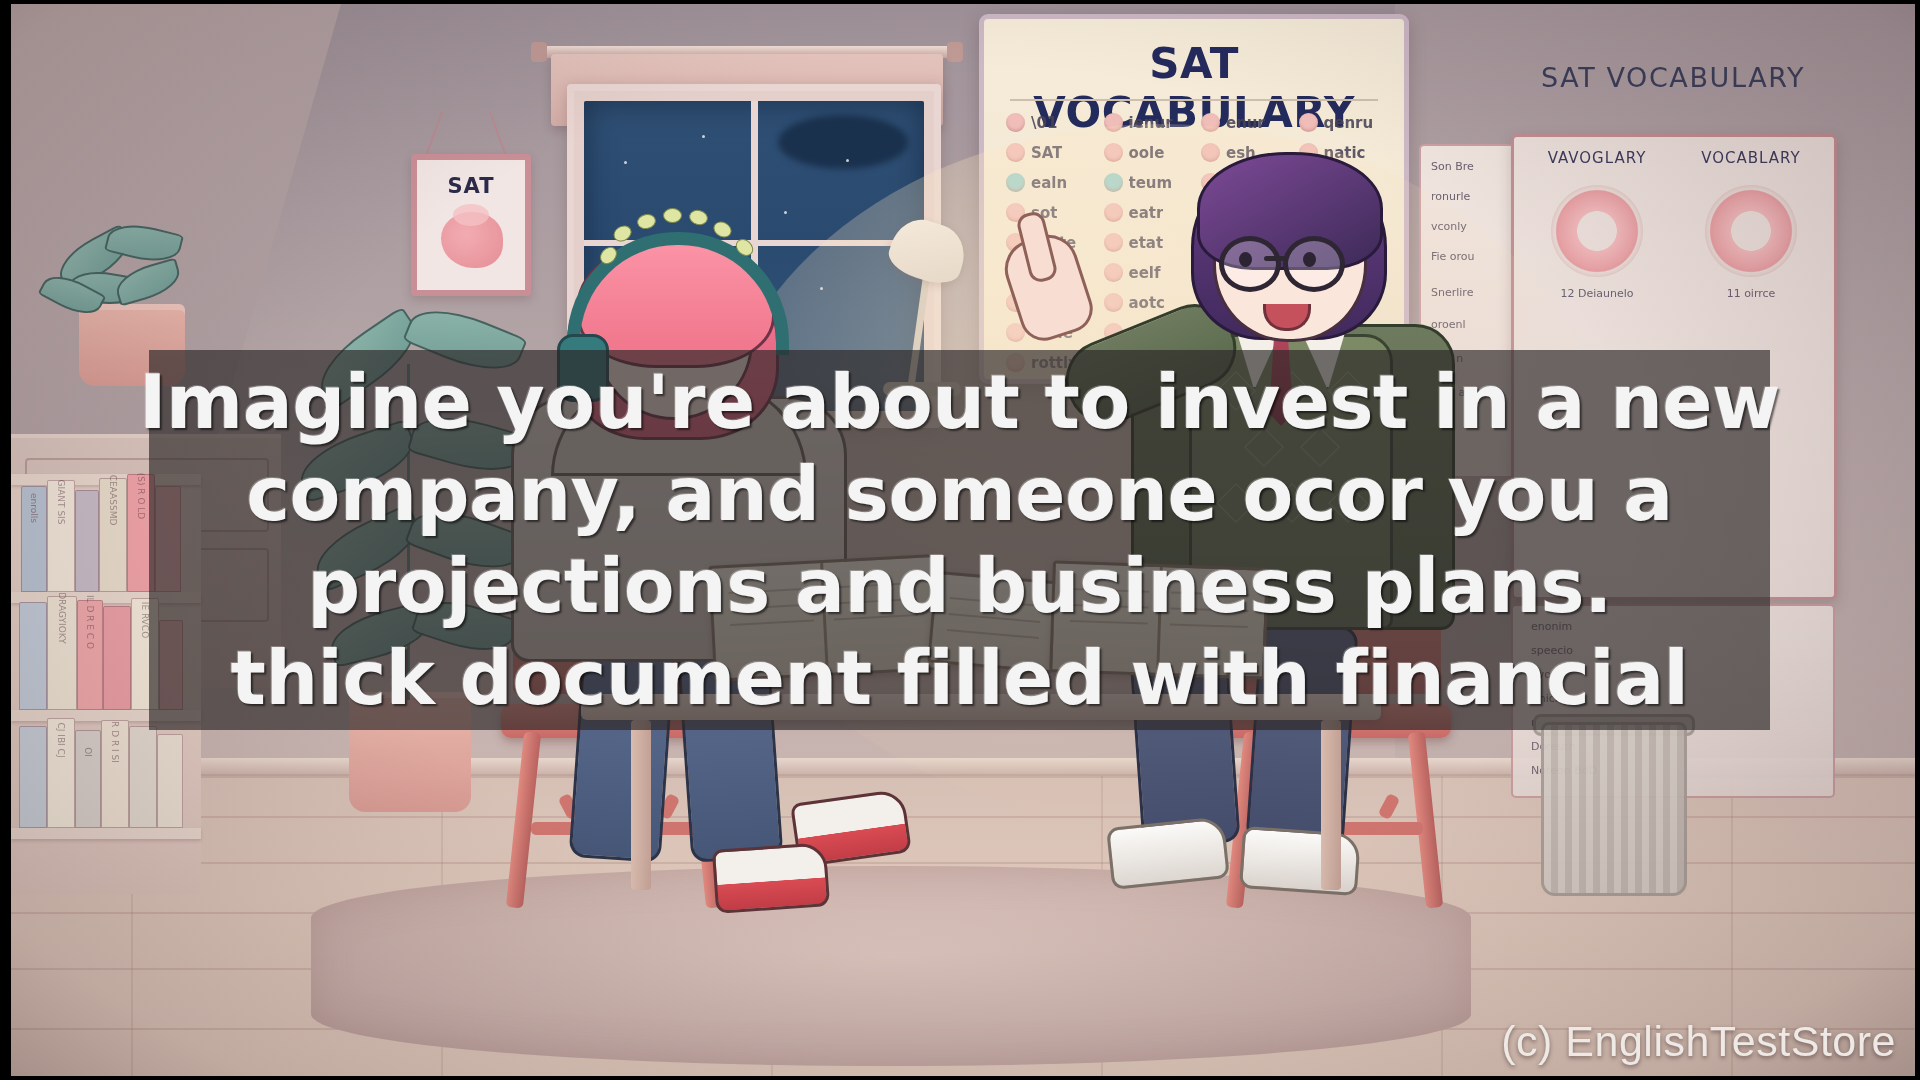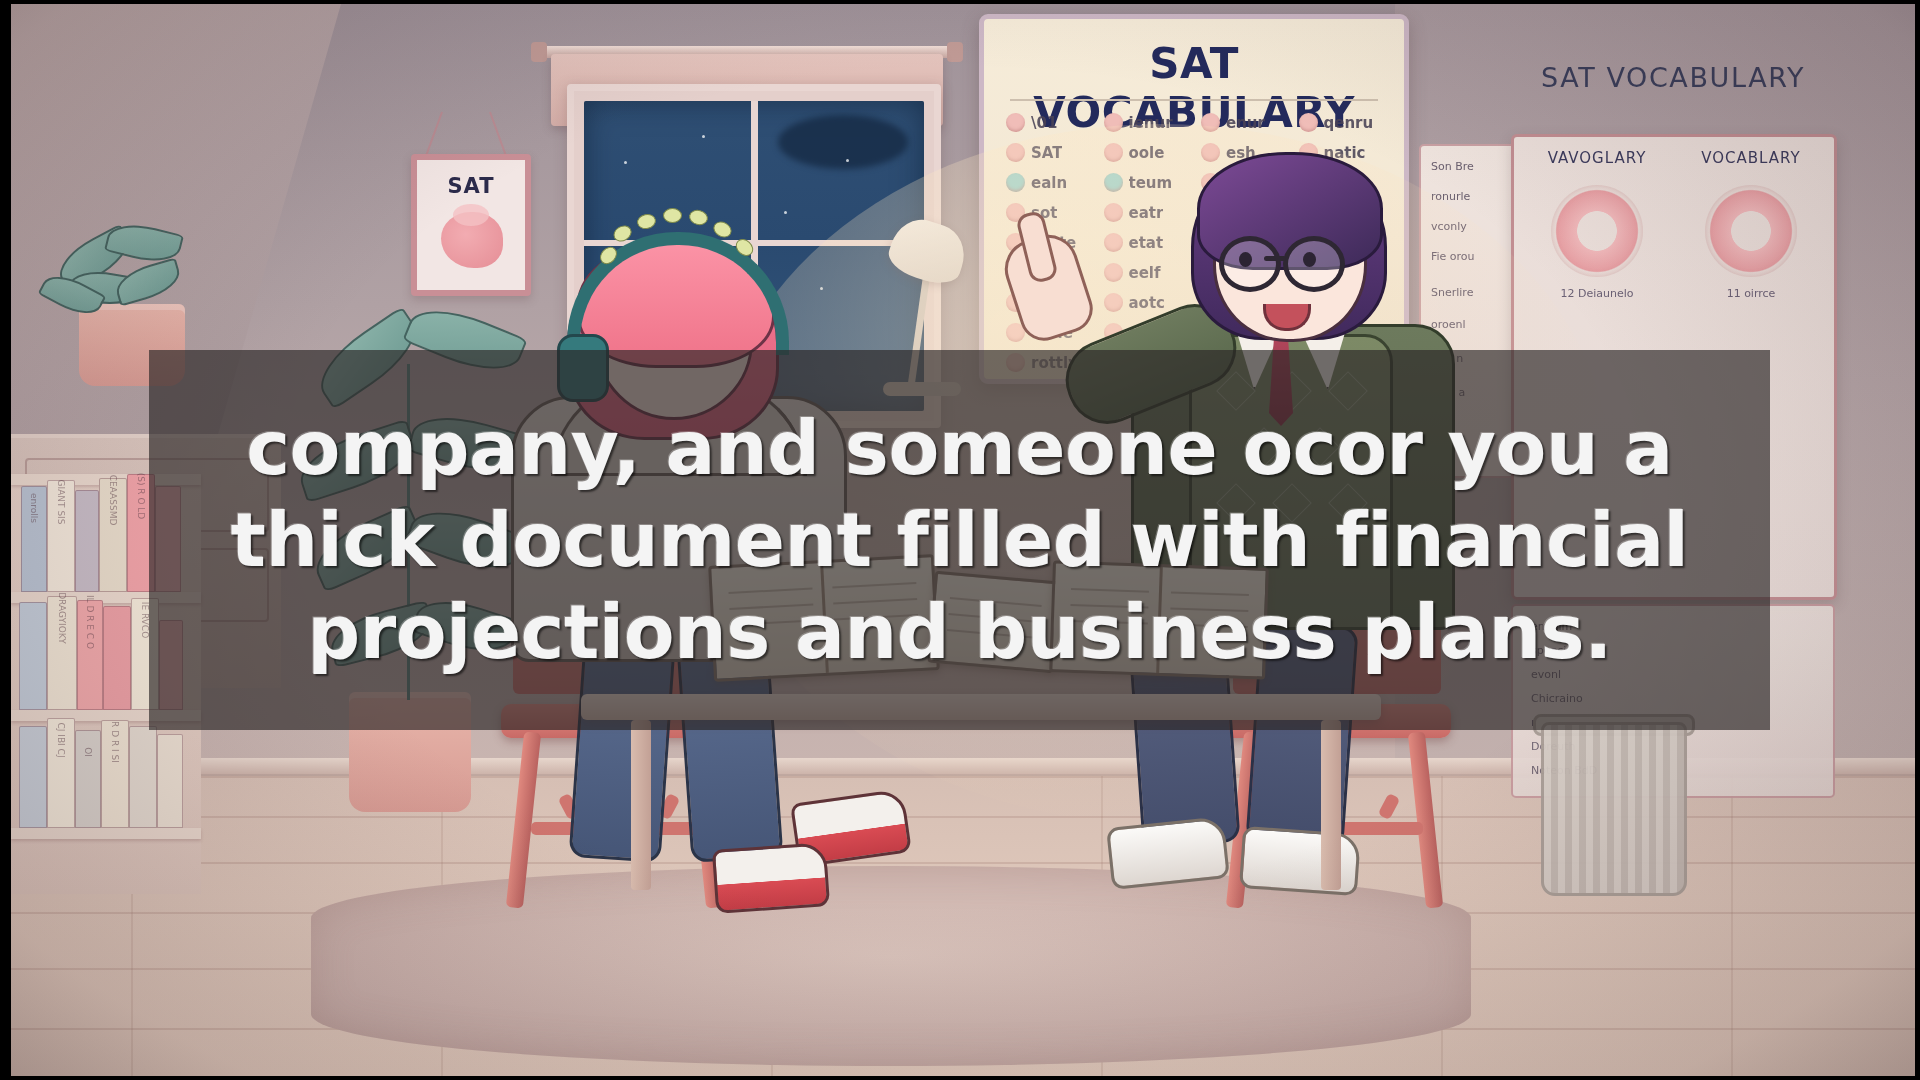--- a/index.html
+++ b/index.html
@@ -679,24 +679,26 @@
     <div class="table-leg" style="left:620px"></div>
     <div class="table-leg" style="left:1310px"></div>
 
     <div id="bin-rim"></div>
     <div id="bin"></div>
 
     <div id="vignette"></div>
   </div>
 
   <div id="caption">
+    <div class="line">Imagine you're about to invest in a new</div>
     <div class="line">company, and someone ocor you a</div>
+    <div class="line">projections and business plans.</div>
     <div class="line">thick document filled with financial</div>
-    <div class="line">projections and business plans.</div>
   </div>
 
+  <div id="watermark">(c) EnglishTestStore</div>
 
   <div class="frame-bar bar-left"></div>
   <div class="frame-bar bar-right"></div>
   <div class="frame-bar bar-top"></div>
   <div class="frame-bar bar-bottom"></div>
 
 </div>
 
 </body></html>

